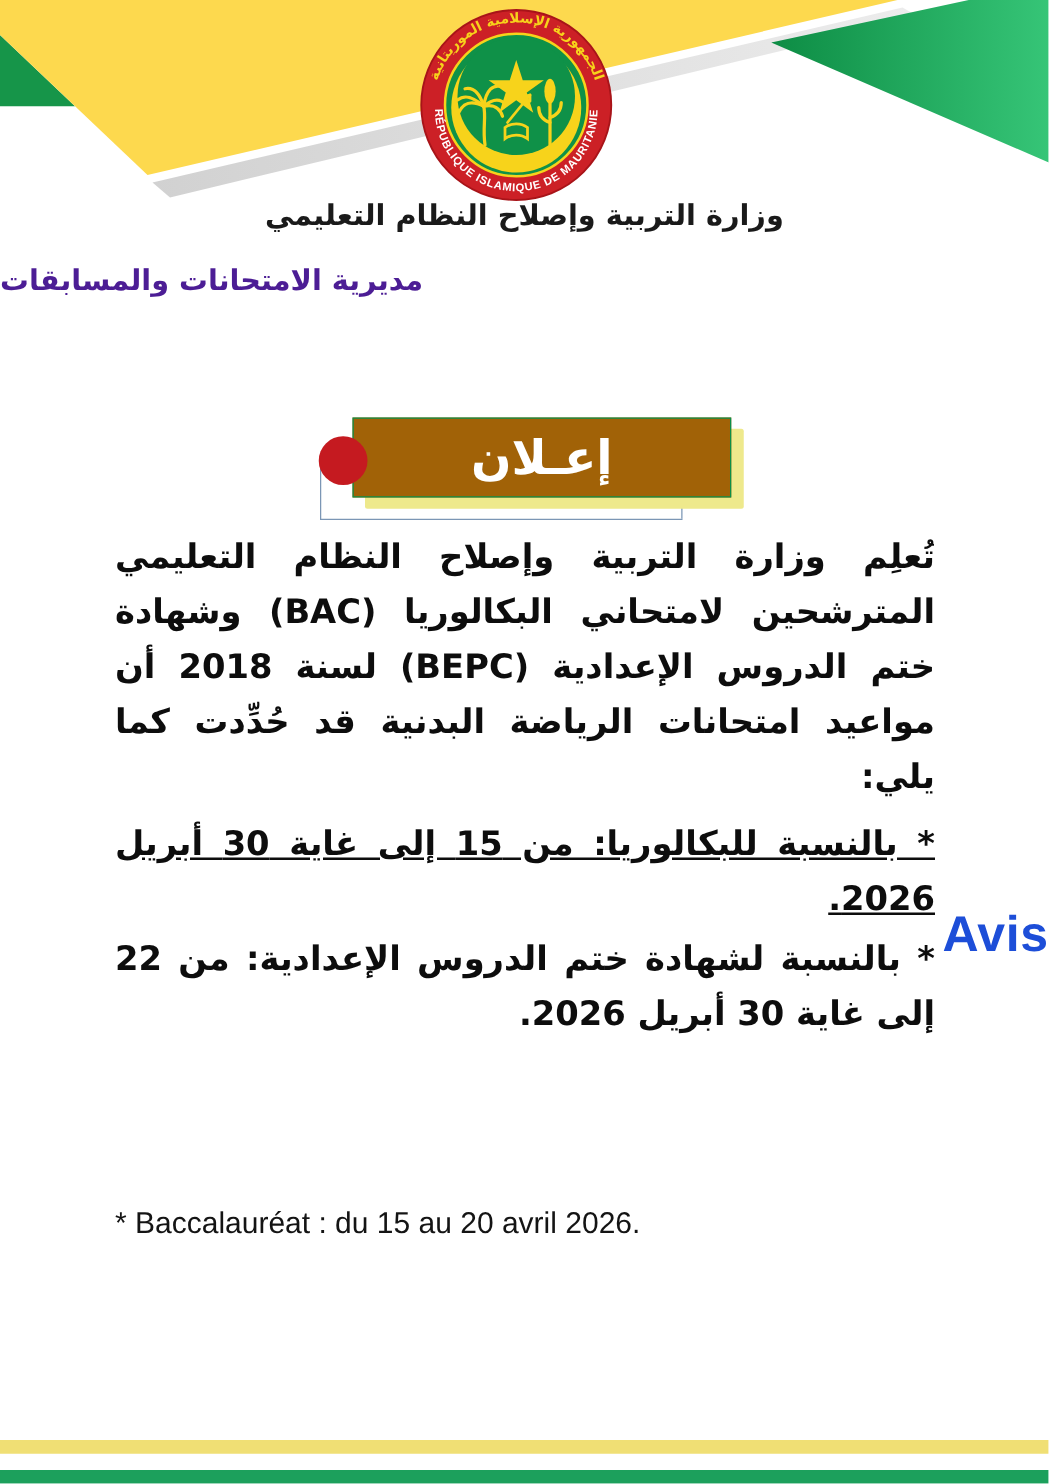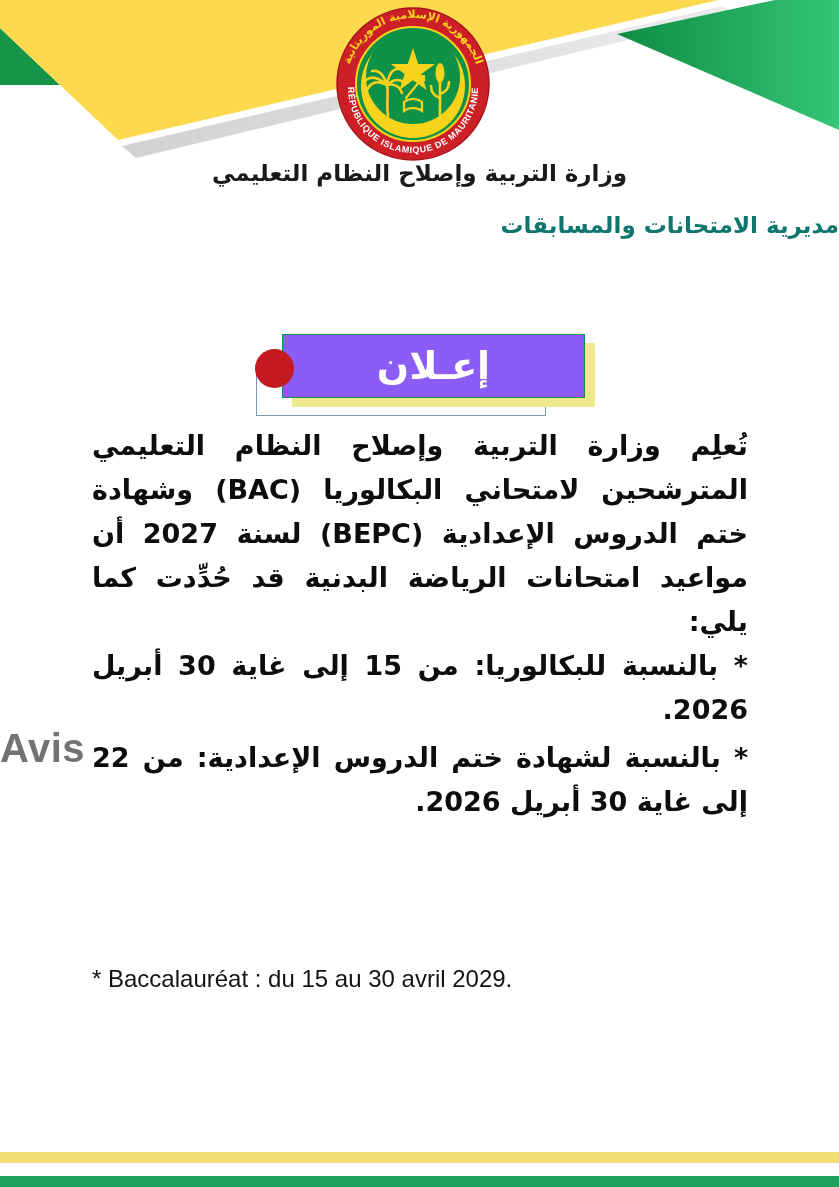--- a/index.html
+++ b/index.html
@@ -9,33 +9,33 @@
   }
   
   .hero{position:absolute;top:0;left:0;width:839px;height:270px;}
   .hero svg{display:block;}
   .ministry-line{
     position:absolute;top:160px;left:0;width:100%;text-align:center;
     font-family:"DejaVu Sans",sans-serif;font-weight:700;font-size:23px;color:#1a1a1a;
     direction:rtl;
   }
   .directorate-line{
-    position:absolute;top:212px;left:0;width:100%;text-align:right;
-    font-family:"DejaVu Sans",sans-serif;font-weight:700;font-size:23px;color:#0f766e;
+    position:absolute;top:212px;left:0;width:100%;text-align:left;
+    font-family:"DejaVu Sans",sans-serif;font-weight:700;font-size:23px;color:#4c1d95;
     direction:rtl;
   }
   
   .banner{position:absolute;top:334px;left:0;width:839px;height:95px;}
   .banner .shadow-rect{
     position:absolute;left:292px;top:9px;width:303px;height:64px;
     background:#eee98c;border-radius:2px;
   }
   .banner .green-rect{
     position:absolute;left:282px;top:0;width:303px;height:64px;
-    background:#8b5cf6;border:1px solid #0c8f49;box-sizing:border-box;
+    background:#a16207;border:1px solid #0c8f49;box-sizing:border-box;
     display:flex;align-items:center;justify-content:center;
   }
   .banner .green-rect .t{
     font-family:"DejaVu Sans",sans-serif;font-weight:700;font-size:38px;color:#ffffff;
     direction:rtl;line-height:60px;
   }
   .banner .red-dot{
     position:absolute;left:255px;top:15px;width:39px;height:39px;border-radius:50%;
     background:#c51a20;z-index:3;
   }
@@ -48,26 +48,26 @@
     border-left:1.5px solid #7b96b5;
   }
   
   .ar-notice{
     position:absolute;top:424px;left:92px;width:656px;
     direction:rtl;text-align:justify;
     font-family:"DejaVu Sans",sans-serif;font-weight:700;font-size:27px;
     line-height:44px;color:#0d0d0d;
   }
   .ar-notice p{margin:0;}
-  .ar-notice .ar-bullet-1{}
+  .ar-notice .ar-bullet-1{margin-top:10px;text-decoration:underline;}
   .ar-notice .ar-bullet-2{margin-top:4px;}
   
   .avis-title{
-    position:absolute;top:726px;left:0;width:100%;text-align:left;
-    font-weight:700;font-size:40px;color:#737373;letter-spacing:0.5px;
+    position:absolute;top:726px;left:0;width:100%;text-align:right;
+    font-weight:700;font-size:40px;color:#1d4ed8;letter-spacing:0.5px;
   }
   .fr-body{
     position:absolute;top:786px;left:92px;width:658px;
     font-size:23.5px;line-height:45px;color:#141414;
     text-align:justify;word-spacing:3px;
   }
   .fr-bullets{position:absolute;top:964px;left:92px;width:658px;
     font-size:24px;color:#141414;}
   .fr-bullets p{margin:0;line-height:30px;}
   .fr-bullets .fb2{margin-top:17px;}
@@ -154,26 +154,26 @@
     <div class="bracket"></div>
     <div class="bracket-riser"></div>
     <div class="shadow-rect"></div>
     <div class="green-rect">
       <span class="t">إعـلان</span>
     </div>
     <div class="red-dot"></div>
   </div>
 
   <div class="ar-notice">
-    <p>تُعلِم وزارة التربية وإصلاح النظام التعليمي المترشحين لامتحاني البكالوريا (BAC) وشهادة ختم الدروس الإعدادية (BEPC) لسنة 2027 أن مواعيد امتحانات الرياضة البدنية قد حُدِّدت كما يلي:</p>
+    <p>تُعلِم وزارة التربية وإصلاح النظام التعليمي المترشحين لامتحاني البكالوريا (BAC) وشهادة ختم الدروس الإعدادية (BEPC) لسنة 2018 أن مواعيد امتحانات الرياضة البدنية قد حُدِّدت كما يلي:</p>
     <p class="ar-bullet-1">* بالنسبة للبكالوريا: من 15 إلى غاية 30 أبريل 2026.</p>
     <p class="ar-bullet-2">* بالنسبة لشهادة ختم الدروس الإعدادية: من 22 إلى غاية 30 أبريل 2026.</p>
   </div>
 
   <div class="avis-title">Avis</div>
   <div class="fr-bullets">
-    <p>* Baccalauréat : du 15 au 30 avril 2029.</p>
+    <p>* Baccalauréat : du 15 au 20 avril 2026.</p>
   </div>
 
   <div class="stripe-yellow"></div>
   <div class="stripe-green"></div>
 
 </div>
 
 </body></html>

